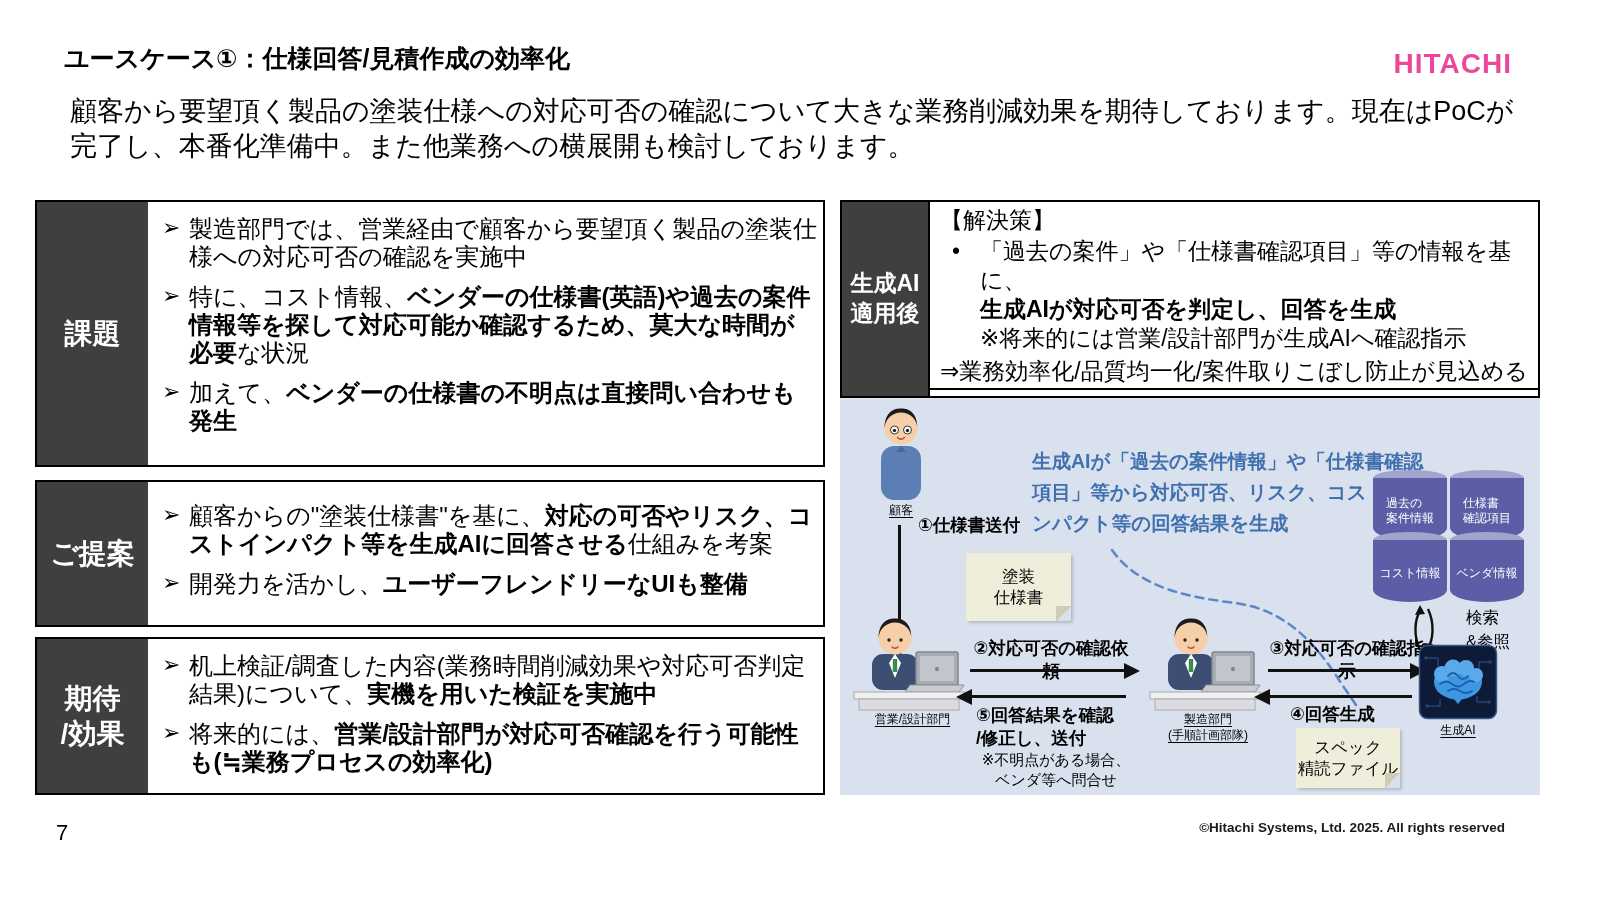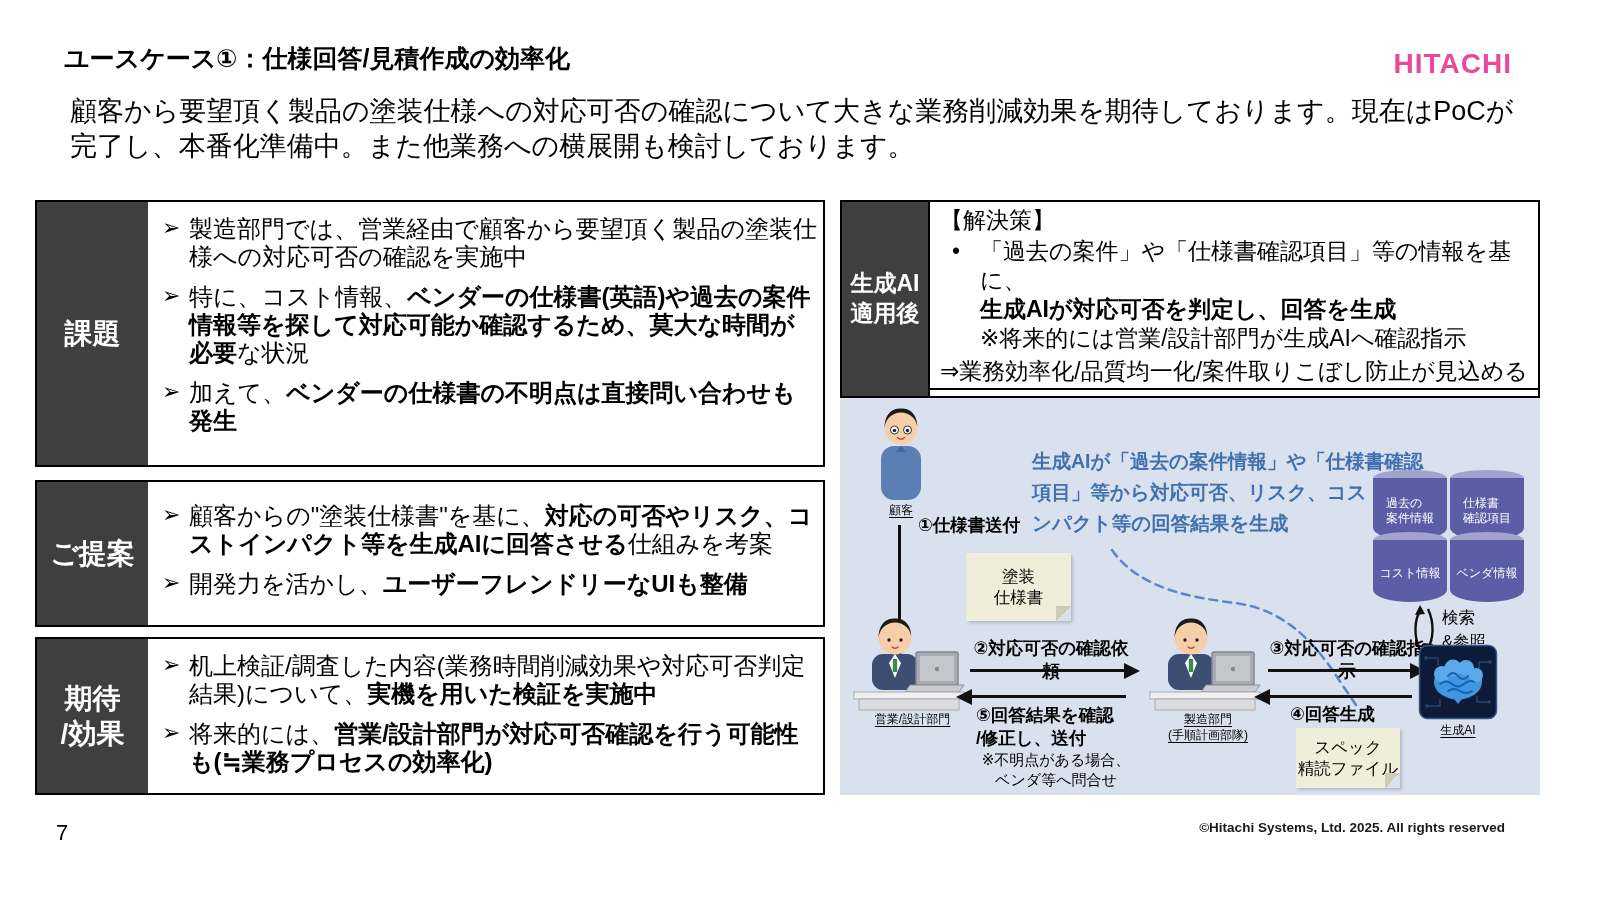--- a/index.html
+++ b/index.html
@@ -165,21 +165,21 @@
       <div class="cyl-body"></div>
     <div class="cyl-label">ベンダ情報</div>
   </div>
 
   <svg class="abs" style="left:570px;top:206px;" width="28" height="50" viewBox="0 0 28 50">
     <path d="M10,46 C3,31 5,15 10,7" stroke="#111" stroke-width="2.4" fill="none"></path>
     <polygon points="10,1 5,11 15,10" fill="#111"></polygon>
     <path d="M18,5 C25,20 23,36 18,44" stroke="#111" stroke-width="2.4" fill="none"></path>
     <polygon points="18,49 13,39 23,40" fill="#111"></polygon>
   </svg>
-  <div class="abs search-label" style="left:602px;top:208px;">検索
+  <div class="abs search-label" style="left:626px;top:208px;">検索
 &amp;参照</div>
 
   <svg class="abs" style="left:10px;top:214px;" width="120" height="100" viewBox="0 0 120 100">
     <rect x="22" y="42" width="46" height="36" rx="11" fill="#3d4e73"></rect>
     <circle cx="45" cy="26" r="16.5" fill="#f6cfa8"></circle>
     <path d="M28.5,27 a16.5,16.5 0 0 1 33,0 c0,-15 -7,-20.5 -16.5,-20.5 c-9.5,0 -16.5,5.5 -16.5,20.5 z" fill="#1b1b1b"></path>
     <circle cx="39" cy="28" r="1.7" fill="#222"></circle>
     <circle cx="51" cy="28" r="1.7" fill="#222"></circle>
     <path d="M42,35 q3,2.6 6,0" stroke="#b5543c" stroke-width="1.5" fill="none" stroke-linecap="round"></path>
     <path d="M45,42 l-6,9 l6,15 l6,-15 z" fill="#fff"></path>

